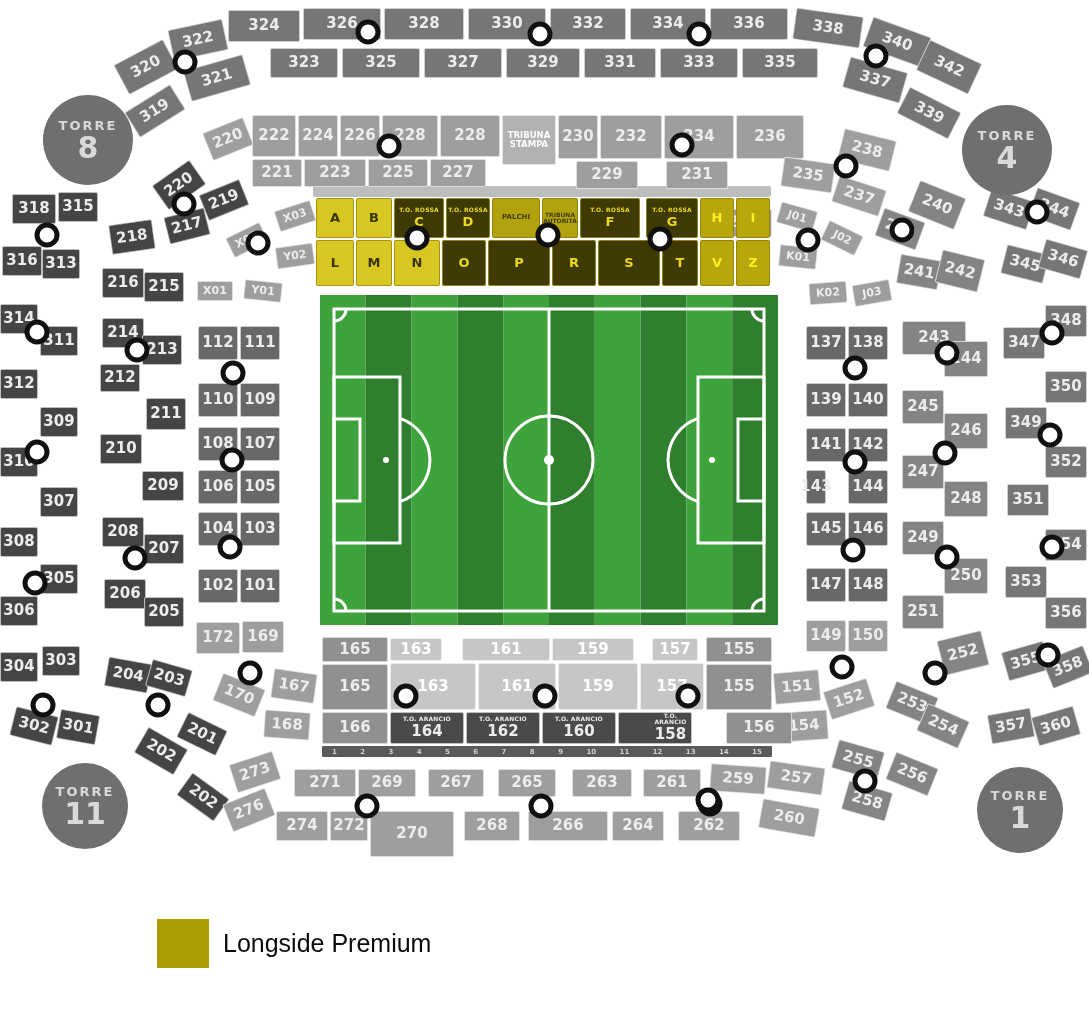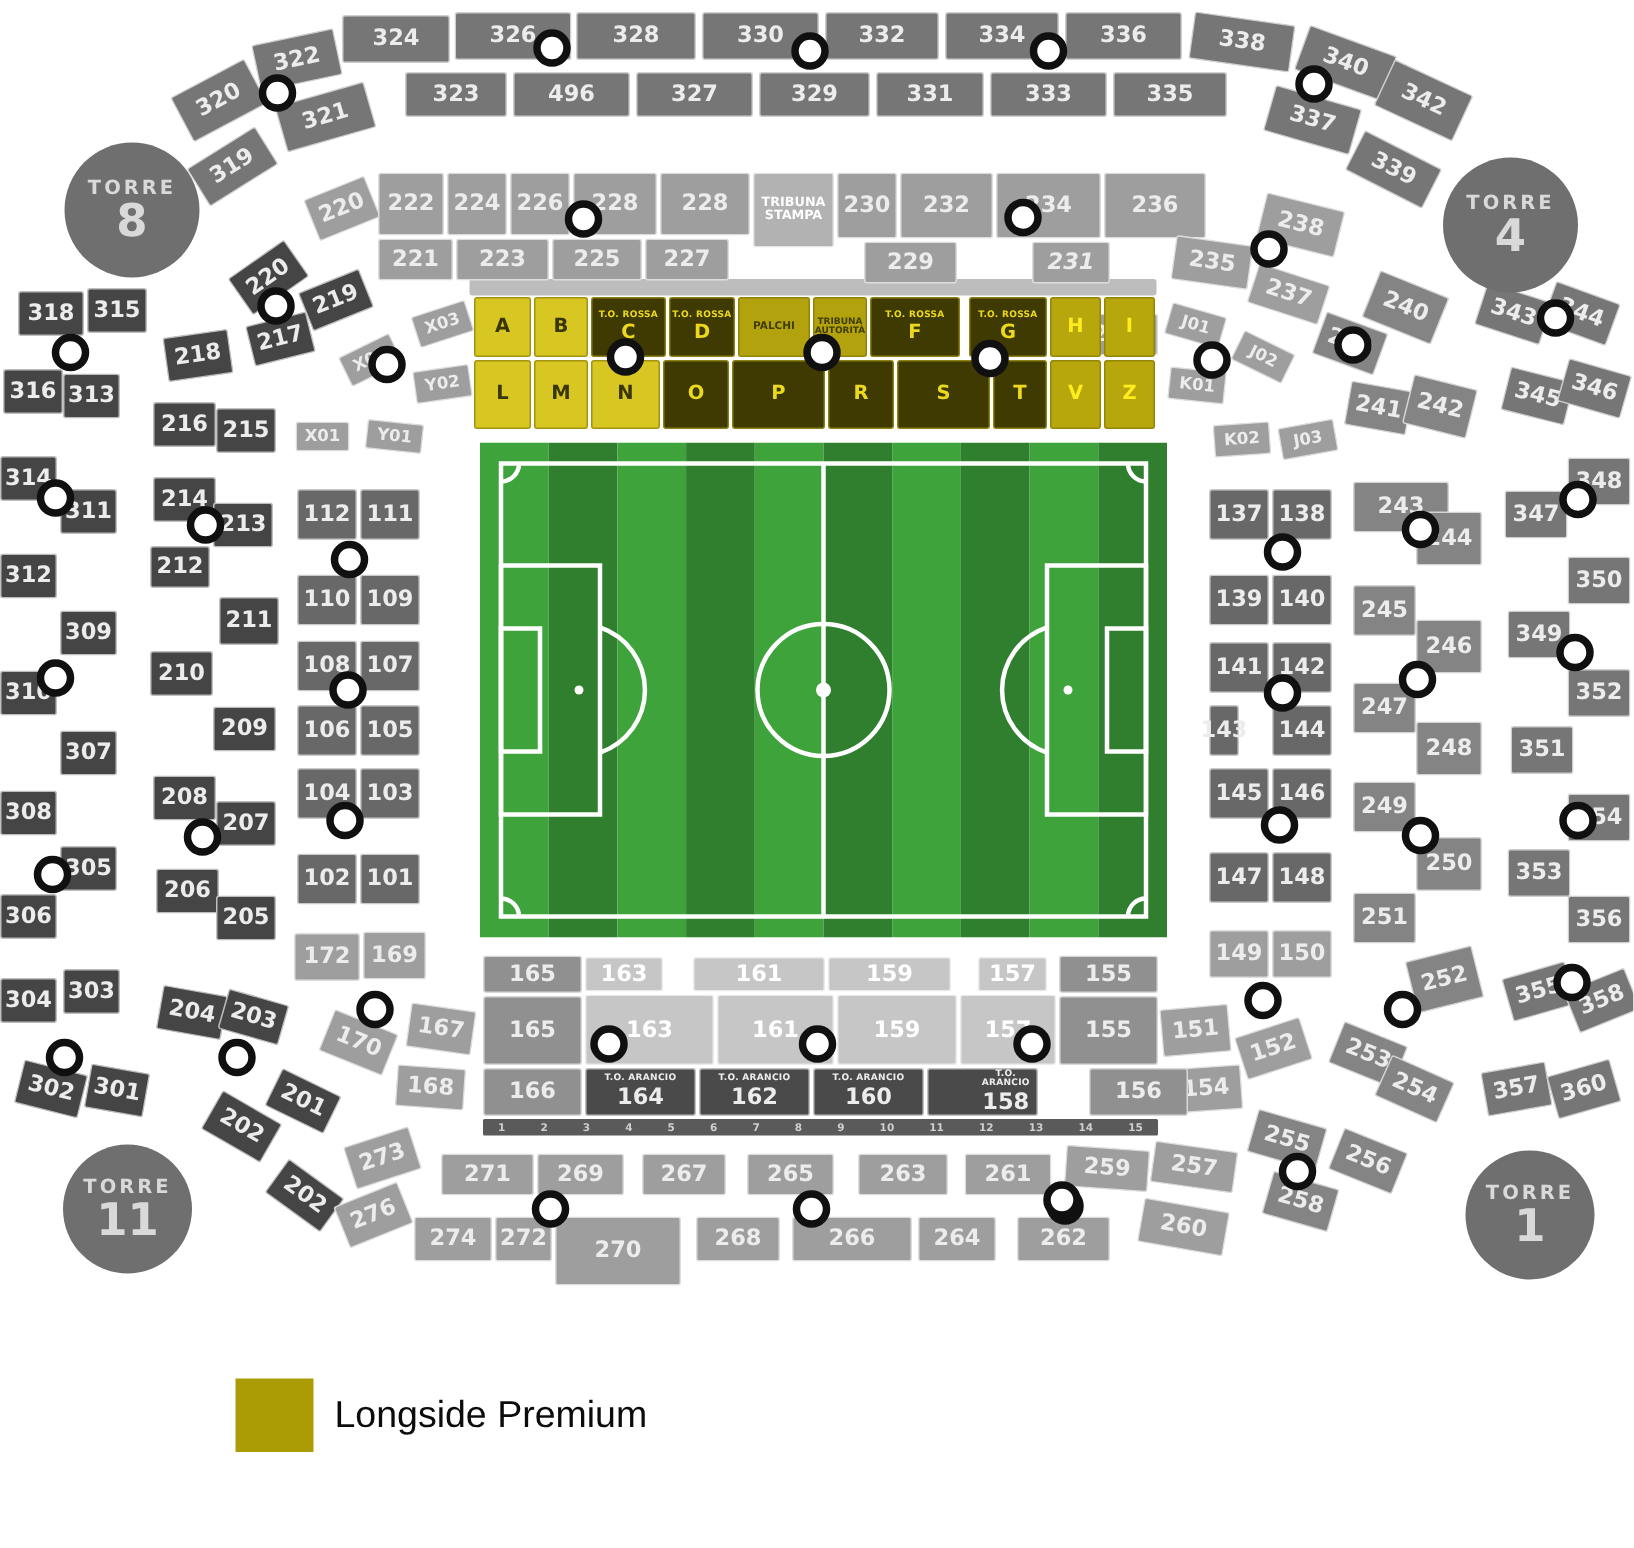--- a/index.html
+++ b/index.html
@@ -142,21 +142,21 @@
     <div class="sec mid" style="left: 128px; top: 96px; width: 54px; height: 30px; transform: rotate(-32deg);">
       <span>319</span>
     </div>
     <div class="sec mid" style="left: 186px; top: 62px; width: 62px; height: 32px; transform: rotate(-16deg);">
       <span>321</span>
     </div>
     <div class="sec mid" style="left: 270px; top: 48px; width: 68px; height: 30px;">
       <span>323</span>
     </div>
     <div class="sec mid" style="left: 342px; top: 48px; width: 78px; height: 30px;">
-      <span>496</span>
+      <span>325</span>
     </div>
     <div class="sec mid" style="left: 424px; top: 48px; width: 78px; height: 30px;">
       <span>327</span>
     </div>
     <div class="sec mid" style="left: 506px; top: 48px; width: 74px; height: 30px;">
       <span>329</span>
     </div>
     <div class="sec mid" style="left: 584px; top: 48px; width: 72px; height: 30px;">
       <span>331</span>
     </div>
@@ -219,21 +219,21 @@
     </div>
     <div class="sec light" style="left: 368px; top: 159px; width: 60px; height: 28px;">
       <span>225</span>
     </div>
     <div class="sec light" style="left: 430px; top: 159px; width: 56px; height: 28px;">
       <span>227</span>
     </div>
     <div class="sec light" style="left: 576px; top: 161px; width: 62px; height: 28px;">
       <span>229</span>
     </div>
-    <div class="sec light" style="left: 688px; top: 161px; width: 52px; height: 28px; font-style: italic;">
+    <div class="sec light" style="left: 666px; top: 161px; width: 62px; height: 28px;">
       <span>231</span>
     </div>
     <div class="sec light" style="left: 716px; top: 161px; width: 56px; height: 28px; margin-top: 48px;">
       <span>233</span>
     </div>
     <div class="sec light" style="left: 782px; top: 160px; width: 52px; height: 30px; transform: rotate(8deg);">
       <span>235</span>
     </div>
     <div class="sec light" style="left: 834px; top: 182px; width: 50px; height: 28px; transform: rotate(18deg);">
       <span>237</span>

